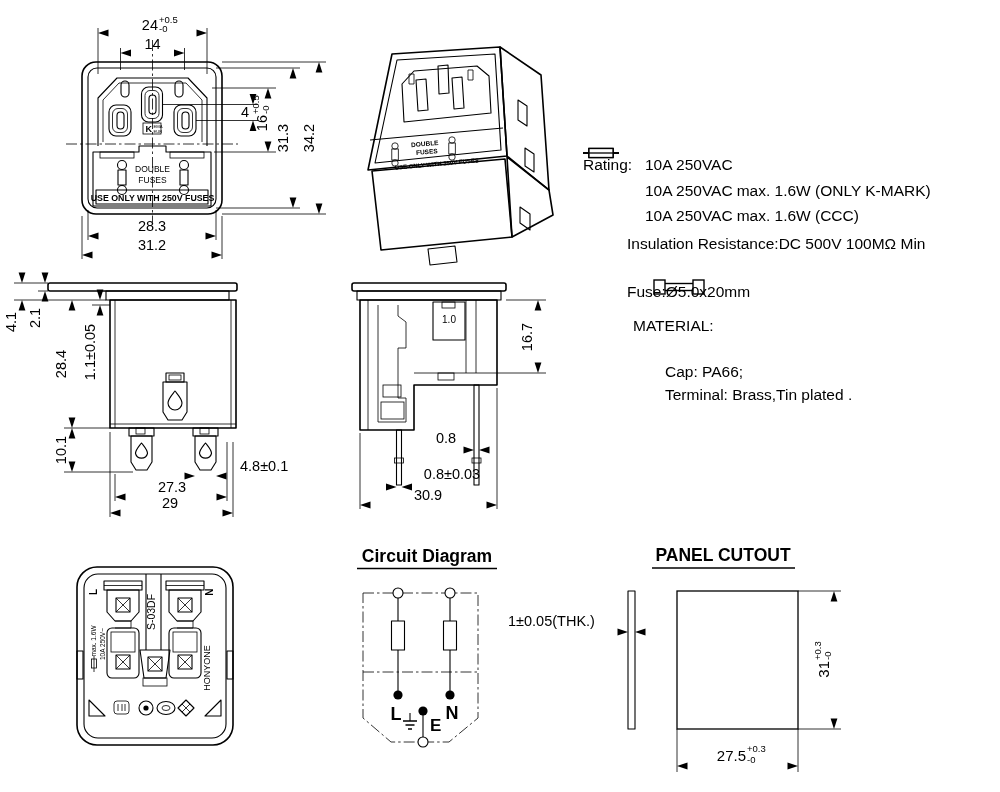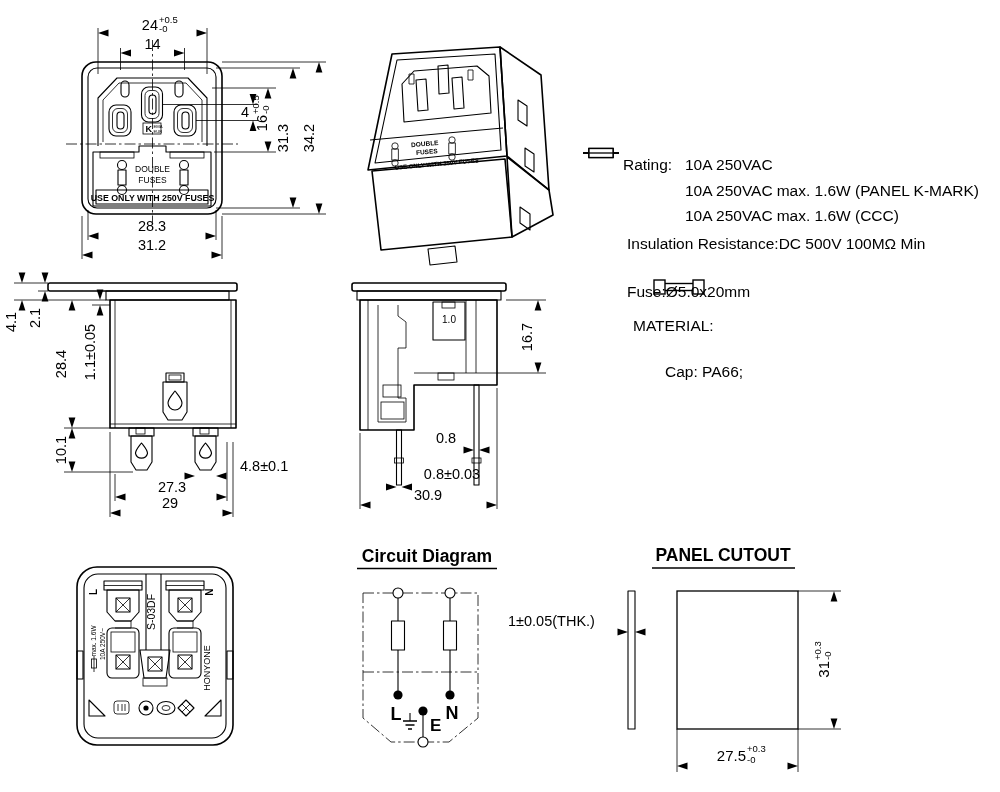--- a/index.html
+++ b/index.html
@@ -11,21 +11,21 @@
   .ml{fill:none;stroke:#000;stroke-width:1.1;stroke-linejoin:round;}
   .tl{fill:none;stroke:#000;stroke-width:0.8;}
   .cl{fill:none;stroke:#000;stroke-width:0.8;stroke-dasharray:11 3 2.5 3;}
   .d{font-size:14.5px;}
   .t{font-size:9.5px;}
   .b{font-weight:bold;}
   .wh{fill:#fff;stroke:#000;stroke-width:1.1;}
   .bk{fill:#000;stroke:none;}
   
   .specs{position:absolute;left:583px;top:147px;width:415px;font-size:15.5px;line-height:25.5px;}
-  .srow{display:flex;align-items:center;gap:4px;white-space:nowrap;margin-left:40px;}
+  .srow{display:flex;align-items:center;gap:4px;white-space:nowrap;}
   .rl{display:inline-block;width:58px;}
   .abs{position:absolute;white-space:nowrap;margin-left:44px;}
   .fuseic{flex:0 0 auto;}
   .inline-ic{vertical-align:-3px;margin-left:26px;}
 </style>
 </head>
 <body>
 
 <div id="stage">
 
@@ -459,21 +459,21 @@
         </svg>
   </div>
   <div class="srow">
     <span class="rl"></span>
     <span>10A 250VAC</span>
     <svg class="fuseic" width="36" height="12">
           <line x1="0" y1="6" x2="36" y2="6" stroke="#000" stroke-width="1.3"></line>
           <rect x="6" y="1.5" width="24" height="9" fill="#fff" stroke="#000" stroke-width="1.3"></rect>
           <line x1="6" y1="6" x2="30" y2="6" stroke="#000" stroke-width="1.3"></line>
         </svg>
-    <span>max. 1.6W (PANEL K-MARK)</span>
+    <span>max. 1.6W (ONLY K-MARK)</span>
   </div>
   <div class="srow">
     <span class="rl"></span>
     <span>10A 250VAC</span>
     <svg class="fuseic" width="36" height="12">
           <line x1="0" y1="6" x2="36" y2="6" stroke="#000" stroke-width="1.3"></line>
           <rect x="6" y="1.5" width="24" height="9" fill="#fff" stroke="#000" stroke-width="1.3"></rect>
           <line x1="6" y1="6" x2="30" y2="6" stroke="#000" stroke-width="1.3"></line>
         </svg>
     <span>max. 1.6W (CCC)</span>
@@ -482,15 +482,16 @@
   <div class="abs" style="top:132px;left:0">
     <span>Fuse:Ø5.0x20mm</span><svg class="inline-ic" width="52" height="16">
           <rect x="1" y="1" width="11" height="14" fill="none" stroke="#000" stroke-width="1.4"></rect>
           <rect x="40" y="1" width="11" height="14" fill="none" stroke="#000" stroke-width="1.4"></rect>
           <line x1="12" y1="4.5" x2="40" y2="4.5" stroke="#000" stroke-width="1.4"></line>
           <line x1="12" y1="11.5" x2="40" y2="11.5" stroke="#000" stroke-width="1.4"></line>
         </svg>
   </div>
   <div class="abs" style="top:166px;left:6px">MATERIAL:</div>
   <div class="abs" style="top:212px;left:38px">Cap: PA66;</div>
+  <div class="abs" style="top:235px;left:38px">Terminal: Brass,Tin plated .</div>
 </div>
 
 </div>
 
 </body></html>

